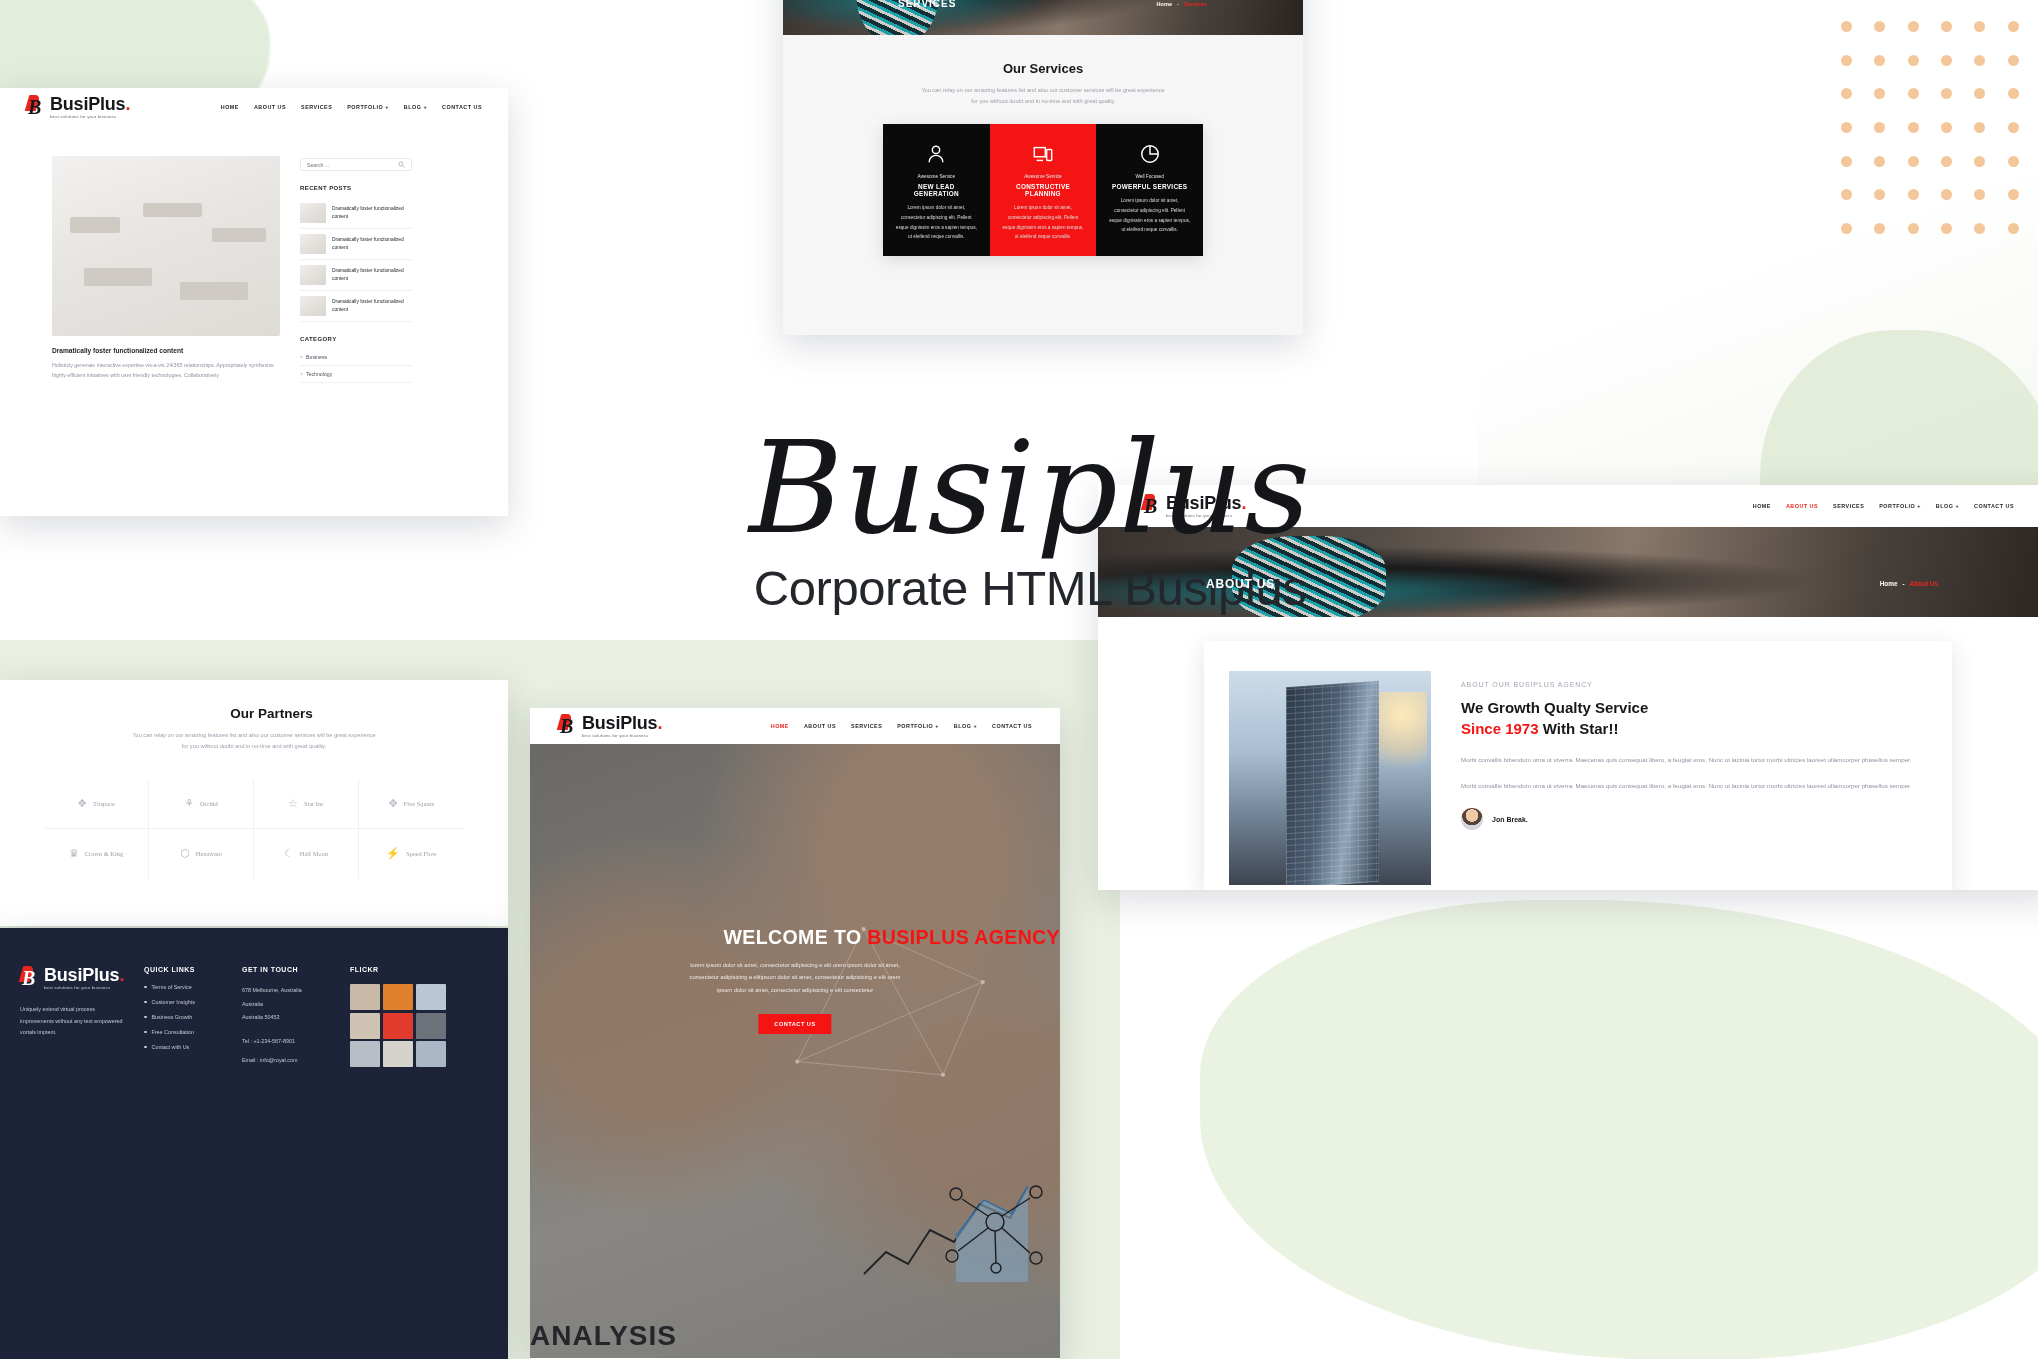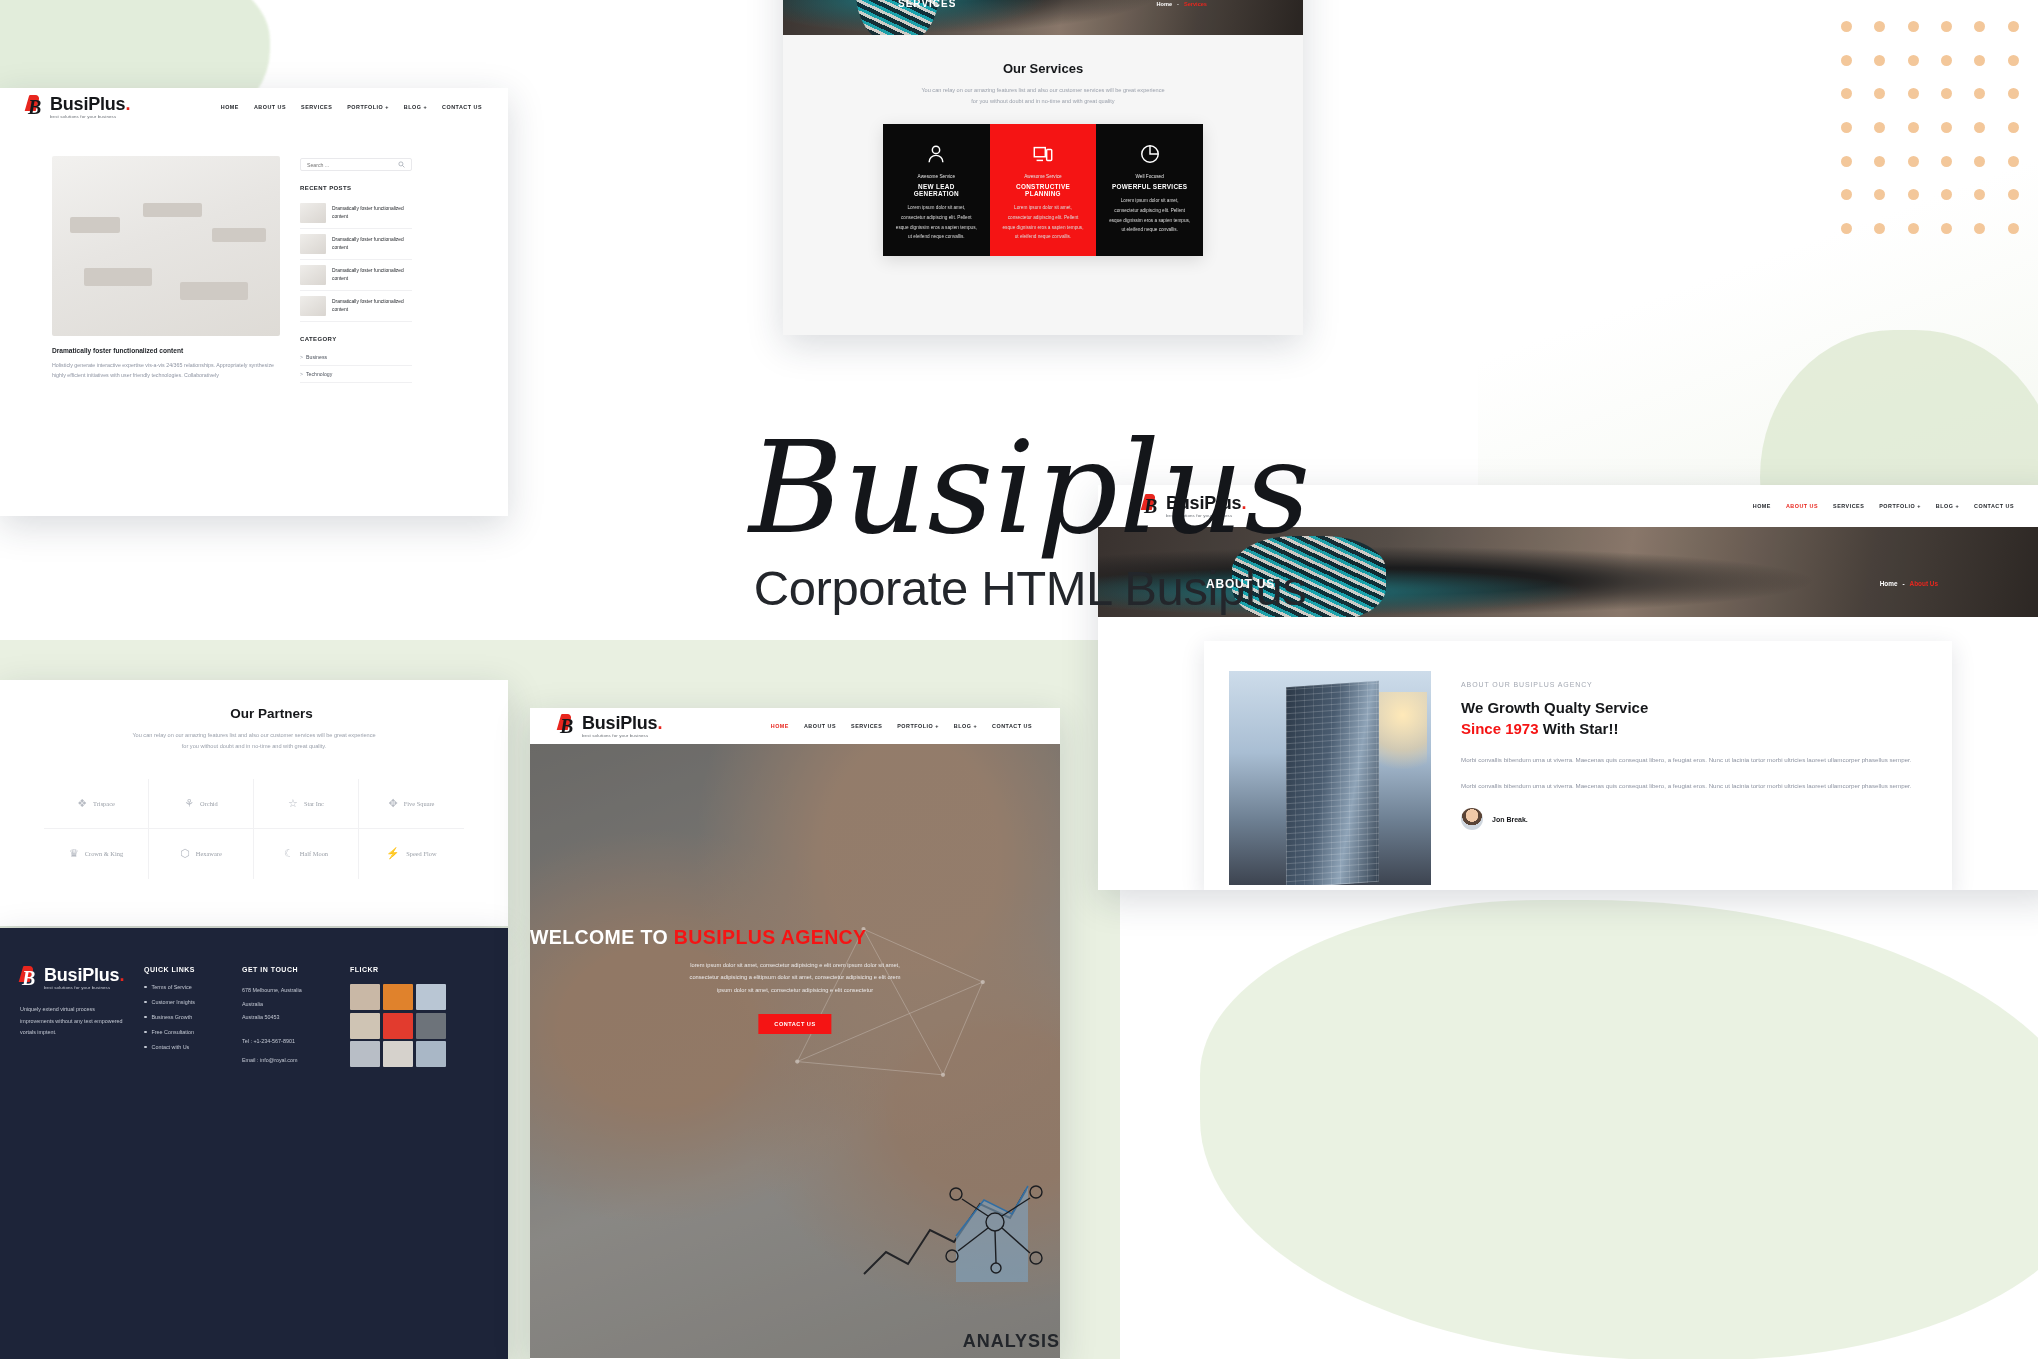--- a/index.html
+++ b/index.html
@@ -187,30 +187,30 @@
   .home-hero { position:relative; height:614px; overflow:hidden; background:#6e6e6a; }
   .home-hero .photo { position:absolute; inset:0;
     background:
       radial-gradient(ellipse at 72% 18%, rgba(228,186,152,.95) 0 16%, transparent 40%),
       radial-gradient(ellipse at 24% 46%, rgba(224,178,142,.92) 0 17%, transparent 42%),
       radial-gradient(ellipse at 88% 60%, rgba(221,175,140,.85) 0 15%, transparent 38%),
       linear-gradient(160deg,#9a9892 0%,#b4b1aa 36%,#cfccc4 62%,#b9b6ae 100%);
   }
   .home-hero .dark { position:absolute; inset:0; background:rgba(40,40,44,.42); }
   .home-hero .net { position:absolute; left:48%; top:10%; width:50%; height:62%; opacity:.5; }
-  .hh-title { position:absolute; left:0; right:0; top:182px; text-align:left;
+  .hh-title { position:absolute; left:0; right:0; top:182px; text-align:right;
     font-size:19.5px; font-weight:700; color:#fff; letter-spacing:.4px; z-index:4; }
   .hh-title .red { color:#f51414; }
   .hh-p { position:absolute; left:84px; right:84px; top:215px; text-align:center;
     font-size:5.7px; line-height:2.15; color:#eceaea; z-index:4; }
   .hh-btn { position:absolute; left:50%; transform:translateX(-50%); top:270px;
     background:#f51414; color:#fff; font-size:5.6px; font-weight:700; letter-spacing:.5px;
     padding:7px 16px; border:0; z-index:4; cursor:pointer; font-family:"Liberation Sans",sans-serif;}
-  .hh-analysis { position:absolute; left:0; right:0; bottom:6px; text-align:right;
-    font-size:18px; font-weight:700; color:#23262b; letter-spacing:1px; z-index:4; }
+  .hh-analysis { position:absolute; left:0; right:15px; bottom:6px; text-align:left;
+    font-size:28px; font-weight:700; color:#23262b; letter-spacing:1px; z-index:4; }
   .hh-chart { position:absolute; left:330px; bottom:70px; width:170px; height:110px; z-index:3; opacity:.92;}
   .hh-mol { position:absolute; left:410px; bottom:84px; width:110px; height:100px; z-index:3; }
 
   
   #center-title { position:absolute; left:530px; top:420px; width:1000px; text-align:center; }
   .bp-word { font-family:"DejaVu Serif", serif; font-style:italic; font-size:128px;
     color:#14161a; font-weight:400; line-height:1.06; letter-spacing:1px; }
   .bp-sub { font-size:49px; color:#23262b; margin-top:4px; letter-spacing:-.4px; }
 </style>
 </head>

